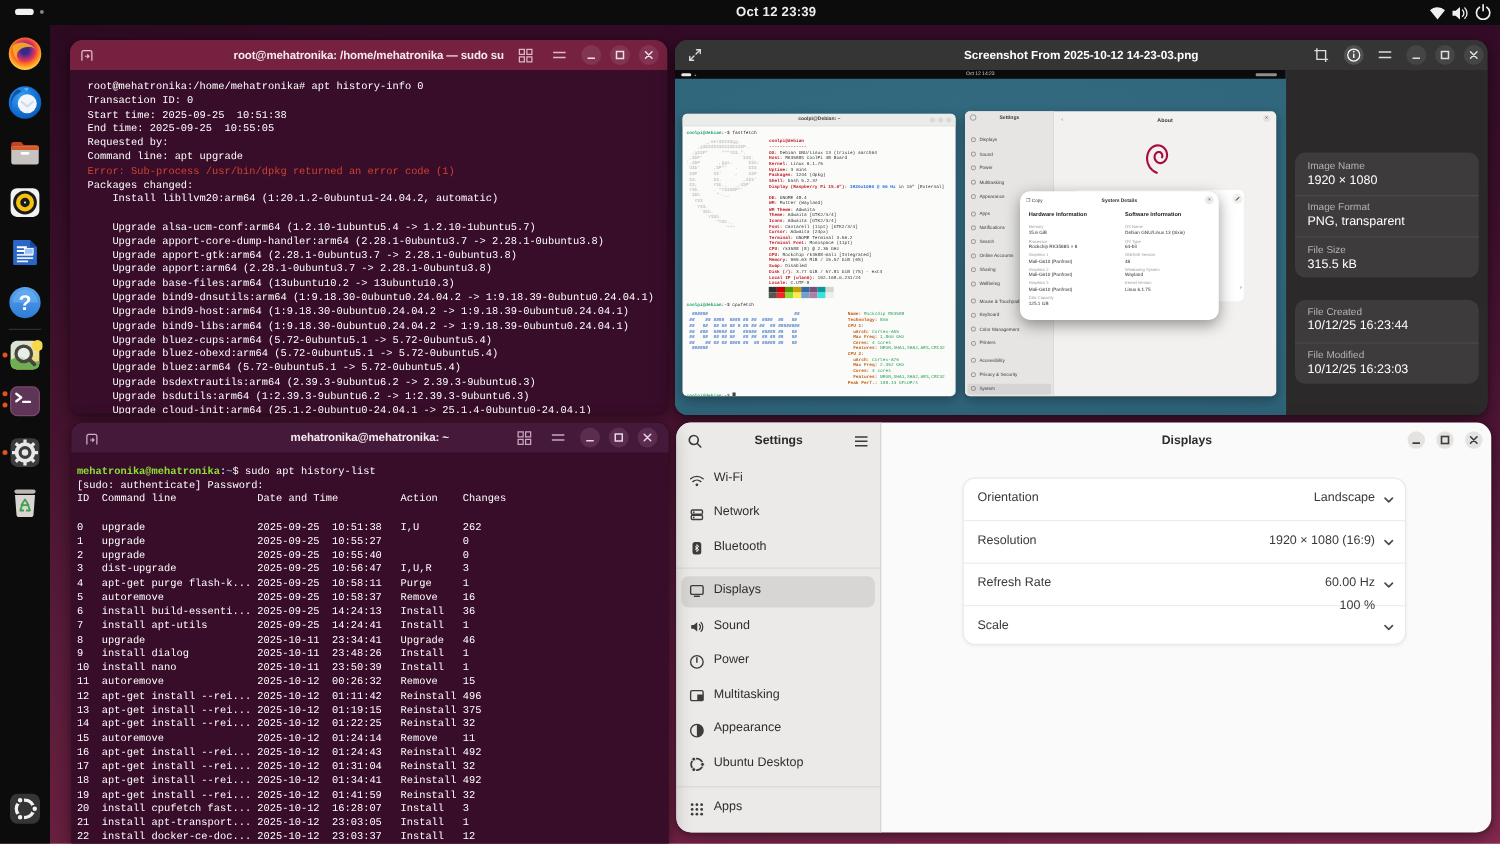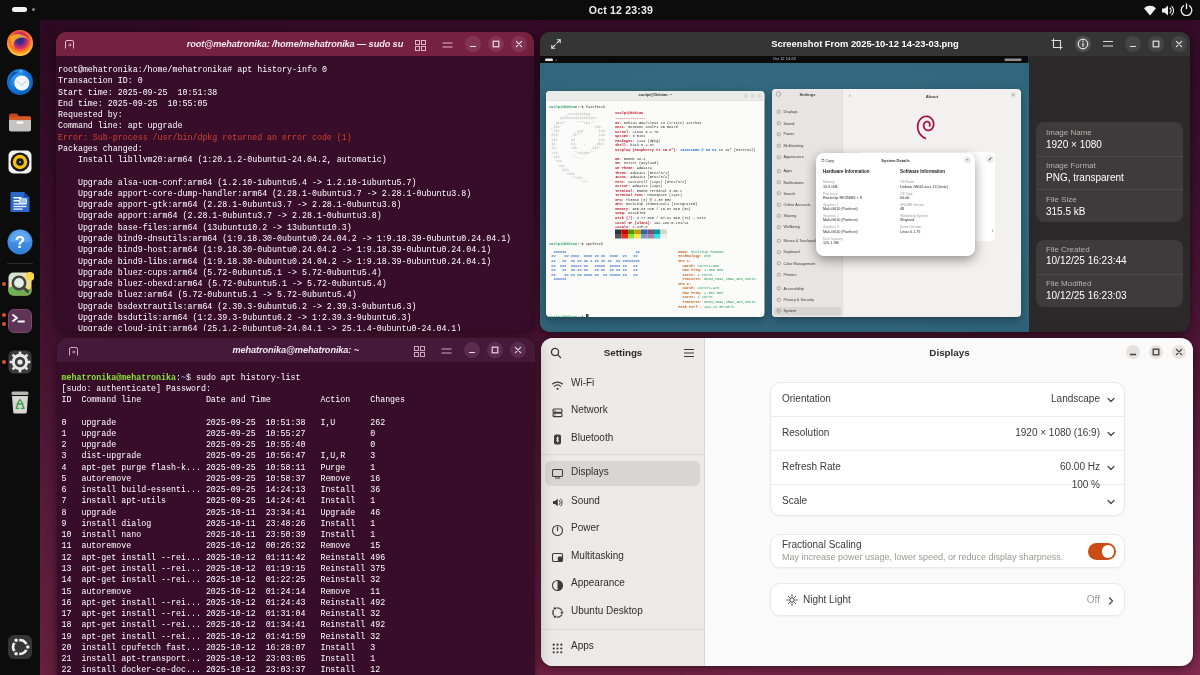--- a/index.html
+++ b/index.html
@@ -22,21 +22,21 @@
   
   .win { position:absolute; border-radius:10px; box-shadow:0 5px 18px rgba(0,0,0,.38), 0 1px 4px rgba(0,0,0,.28); }
   .tbtn { position:absolute; width:16px; height:16px; border-radius:50%; top:4px; }
   .tgrp { position:absolute; top:5.5px; }
   
   #term1 { left:56px; top:32px; width:478px; height:299px; background:#380d2a; border-radius:10px 10px 8px 8px; overflow:hidden; z-index:10;}
   #term2 { left:57px; top:338px; width:477.5px; height:337px; background:#380d2a; border-radius:10px 10px 0 0; overflow:hidden; z-index:20;}
   .termbar { position:absolute; left:0; top:0; width:100%; height:24px; }
   #term1 .termbar { background:#76213f; }
   #term2 .termbar { background:#45193a; }
-  .termtitle { position:absolute; width:100%; top:0; height:40px; line-height:24px; text-align:center; color:#f3e9ef; font-size:9.2px; font-weight:700; letter-spacing:-0.1px;font-style:italic; }
+  .termtitle { position:absolute; width:100%; top:0; height:40px; line-height:24px; text-align:center; color:#f3e9ef; font-size:9.2px; font-weight:700; letter-spacing:-0.1px; }
   .termpre { position:absolute; left:4.5px; top:32px; font-family:"Liberation Mono", monospace; font-size:8.3px; line-height:11.27px; color:#ffffff; white-space:pre; }
   .tred { color:#d1412f; }
   .tgreen { color:#8ae234; font-weight:700; }
   
   #viewer { left:540px; top:32px; width:650px; height:300px; background:#353536; border-radius:10px; overflow:hidden; z-index:10; }
   #viewer .vbar { position:absolute; left:0; top:0; width:100%; height:24px; background:#353536; }
   #vtitle { position:absolute; width:100%; top:0; height:32px; line-height:24px; text-align:center; color:#ffffff; font-size:9.4px; font-weight:700; }
   #shot { position:absolute; left:0; top:24px; width:488.5px; height:276px; background:#31687e; overflow:hidden; }
   #shotscale { position:absolute; left:0; top:0; width:977px; height:552px; transform:scale(0.5); transform-origin:0 0; background:radial-gradient(130% 100% at 50% 40%, #356e84 0%, #2f6479 70%, #2a5a6e 100%); }
   #vsidebar { position:absolute; left:488.5px; top:24px; width:161.5px; height:276px; background:#2b2929; }
@@ -86,21 +86,21 @@
       </svg></div>
     <div class="tbtn" style="left:409px; background:#823453;"><svg width="16" height="16" viewBox="0 0 16 16">
         <line x1="5" y1="10.5" x2="11" y2="10.5" stroke="#f0dce4" stroke-width="1.2"></line>
       </svg></div>
     <div class="tbtn" style="left:432px; background:#823453;"><svg width="16" height="16" viewBox="0 0 16 16">
         <rect x="5.2" y="5.2" width="5.6" height="5.6" fill="none" stroke="#f0dce4" stroke-width="1.2"></rect>
       </svg></div>
     <div class="tbtn" style="left:455px; background:#823453;"><svg width="16" height="16" viewBox="0 0 16 16">
         <path d="M5.4 5.4 L10.6 10.6 M10.6 5.4 L5.4 10.6" stroke="#f0dce4" stroke-width="1.2" stroke-linecap="round"></path>
       </svg></div>
-    <pre class="termpre" id="t1pre" style="left:2px;">root@mehatronika:/home/mehatronika# apt history-info 0
+    <pre class="termpre" id="t1pre" style="left:14px;">root@mehatronika:/home/mehatronika# apt history-info 0
 Transaction ID: 0
 Start time: 2025-09-25  10:51:38
 End time: 2025-09-25  10:55:05
 Requested by:
 Command line: apt upgrade
 <span class="tred">Error: Sub-process /usr/bin/dpkg returned an error code (1)</span>
 Packages changed:
     Install libllvm20:arm64 (1:20.1.2-0ubuntu1-24.04.2, automatic)
 
     Upgrade alsa-ucm-conf:arm64 (1.2.10-1ubuntu5.4 -&gt; 1.2.10-1ubuntu5.7)
@@ -551,48 +551,21 @@
           <path d="M2 3.5 L5 6.5 L8 3.5" fill="none" stroke="#4a4a4a" stroke-width="1.3" stroke-linecap="round" stroke-linejoin="round"></path>
         </svg>
         <div class="csep" style="top:101.5px;"></div>
         <div class="crow-label" style="top:112.5px;">Scale</div>
         <div class="crow-val" style="top:96px;margin-left:28px;">100 %</div>
         <svg class="chev" style="top:114.5px;" viewBox="0 0 10 10">
           <path d="M2 3.5 L5 6.5 L8 3.5" fill="none" stroke="#4a4a4a" stroke-width="1.3" stroke-linecap="round" stroke-linejoin="round"></path>
         </svg>
       </div>
 
-      <div class="card" style="left:64px; top:195.5px; width:355px; height:34px;">
-        <div class="crow-label" style="top:4.5px;">Fractional Scaling</div>
-        <div style="position:absolute; left:11px; top:17.5px; font-size:9px; color:#9b9896;">May increase power usage, lower speed, or reduce display sharpness.</div>
-        <div style="position:absolute; right:8px; top:8.8px; width:28.5px; height:16.4px; border-radius:9px; background:#cc4b15;">
-          <div style="position:absolute; right:1.9px; top:1.9px; width:12.6px; height:12.6px; border-radius:50%; background:#ffffff;"></div>
-        </div>
-      </div>
-
-      <div class="card" style="left:64px; top:244.5px; width:355px; height:33px;">
-        <svg style="position:absolute;left:15px;top:10px;" width="12" height="12" viewBox="0 0 12 12">
-          <circle cx="6" cy="6" r="2.2" fill="none" stroke="#3a3a3a" stroke-width="1"></circle>
-          <g stroke="#3a3a3a" stroke-width="0.9" stroke-linecap="round">
-            <line x1="6" y1="0.7" x2="6" y2="2.4"></line>
-            <line x1="6" y1="9.6" x2="6" y2="11.3"></line>
-            <line x1="0.7" y1="6" x2="2.4" y2="6"></line>
-            <line x1="9.6" y1="6" x2="11.3" y2="6"></line>
-            <line x1="2.3" y1="2.3" x2="3.5" y2="3.5"></line>
-            <line x1="8.5" y1="8.5" x2="9.7" y2="9.7"></line>
-            <line x1="2.3" y1="9.7" x2="3.5" y2="8.5"></line>
-            <line x1="8.5" y1="3.5" x2="9.7" y2="2.3"></line>
-          </g>
-        </svg>
-        <div class="crow-label" style="left:32px; top:10px;">Night Light</div>
-        <div class="crow-val" style="top:10px; color:#9b9896;">Off</div>
-        <svg class="chev" style="top:12px;" viewBox="0 0 10 10">
-          <path d="M3.5 2 L6.5 5 L3.5 8" fill="none" stroke="#4a4a4a" stroke-width="1.3" stroke-linecap="round" stroke-linejoin="round"></path>
-        </svg>
-      </div>
+
     </div>
 
     <div class="wbtn" style="right:53px; top:7px;"><svg width="14" height="14" viewBox="0 0 14 14">
         <line x1="4" y1="9.5" x2="10" y2="9.5" stroke="#3e3e3e" stroke-width="1.3"></line>
       </svg></div>
     <div class="wbtn" style="right:30px; top:7px;"><svg width="14" height="14" viewBox="0 0 14 14">
         <rect x="4.2" y="4.2" width="5.6" height="5.6" fill="none" stroke="#3e3e3e" stroke-width="1.3"></rect>
       </svg></div>
     <div class="wbtn" style="right:7px; top:7px;"><svg width="14" height="14" viewBox="0 0 14 14">
         <path d="M4.4 4.4 L9.6 9.6 M9.6 4.4 L4.4 9.6" stroke="#3e3e3e" stroke-width="1.3" stroke-linecap="round"></path>

